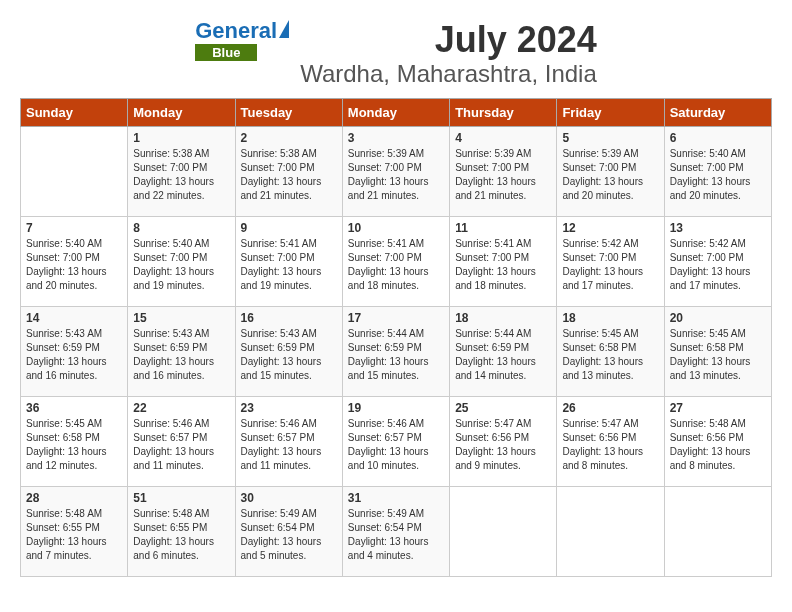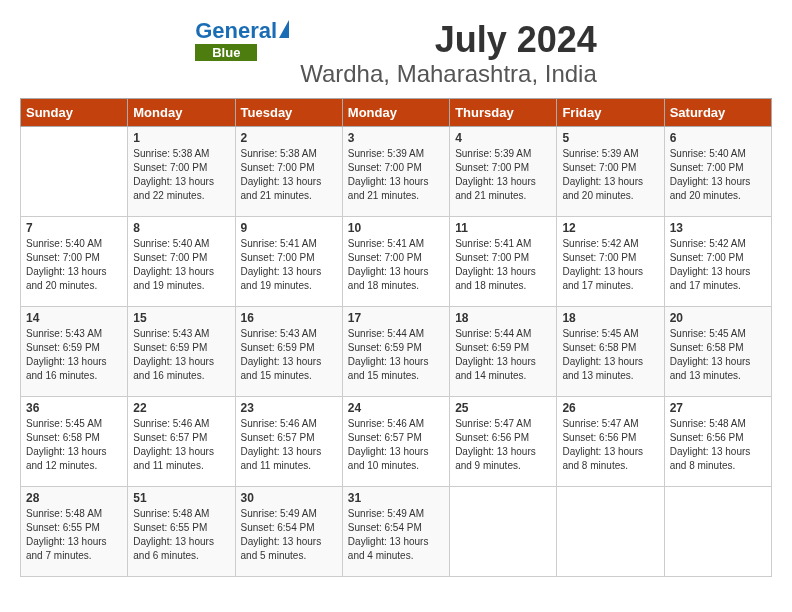--- a/index.html
+++ b/index.html
@@ -289,21 +289,21 @@
 and 11 minutes.</div>
         </td>
         <td>
           <span class="day-num">23</span>
           <div class="day-info" style="white-space: pre-line;">Sunrise: 5:46 AM
 Sunset: 6:57 PM
 Daylight: 13 hours
 and 11 minutes.</div>
         </td>
         <td>
-          <span class="day-num">24</span>
+          <span class="day-num">19</span>
           <div class="day-info" style="white-space: pre-line;">Sunrise: 5:46 AM
 Sunset: 6:57 PM
 Daylight: 13 hours
 and 10 minutes.</div>
         </td>
         <td>
           <span class="day-num">25</span>
           <div class="day-info" style="white-space: pre-line;">Sunrise: 5:47 AM
 Sunset: 6:56 PM
 Daylight: 13 hours

